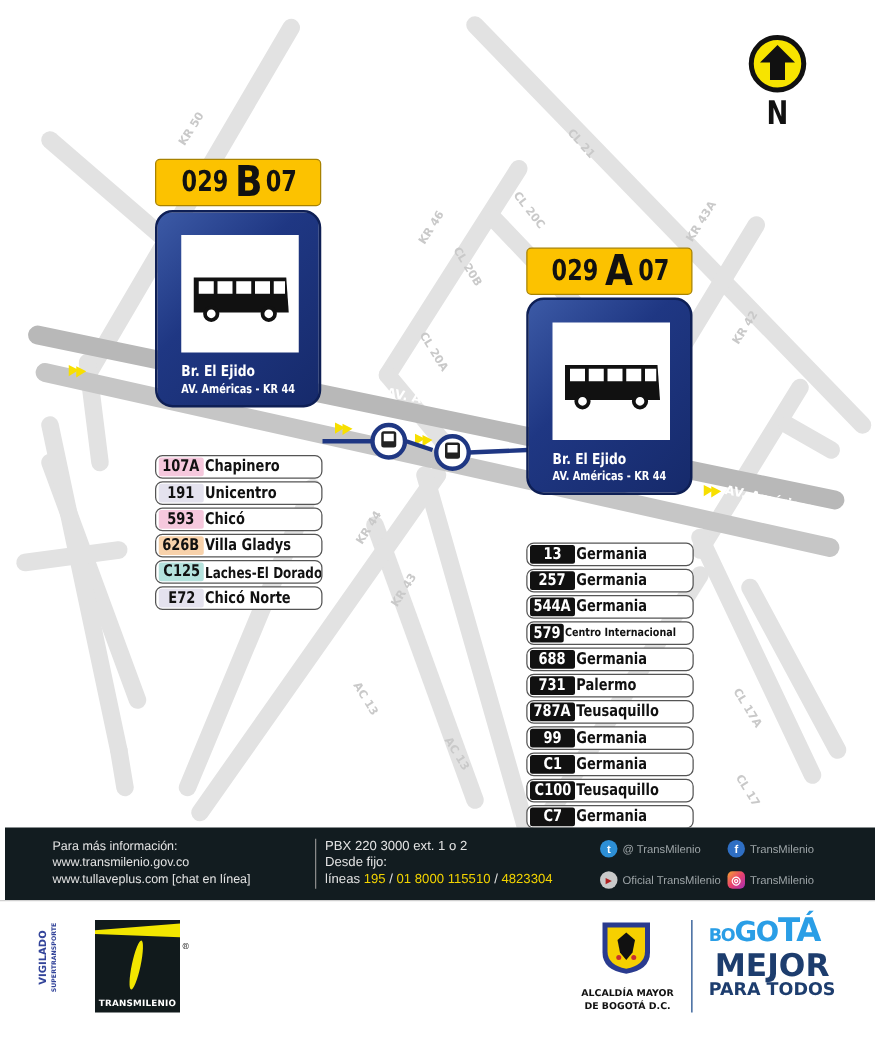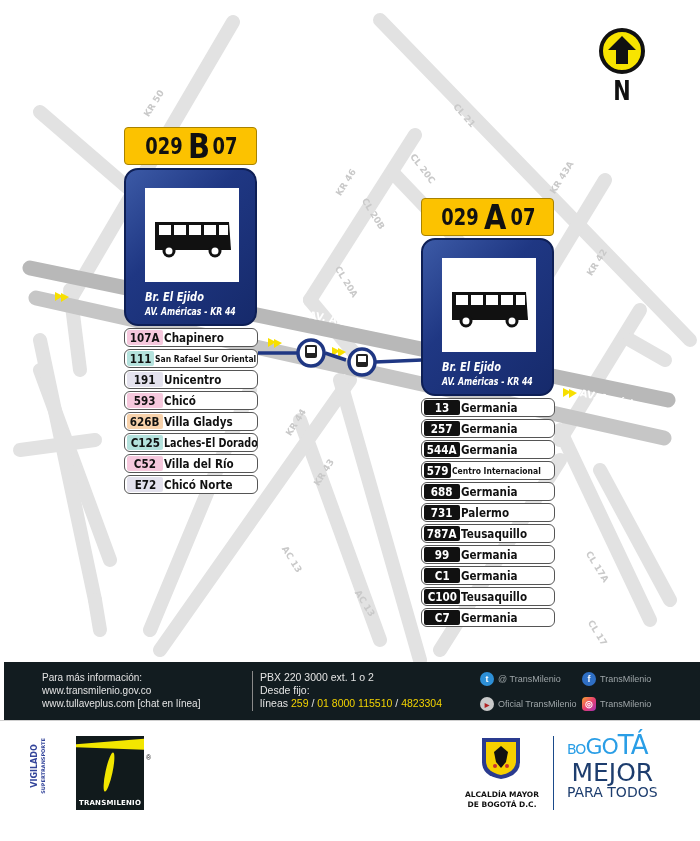--- a/index.html
+++ b/index.html
@@ -30,28 +30,27 @@
     font-family: "DejaVu Sans", sans-serif; font-weight: bold; color: #111;
   }
   .plate .num { font-size: 23px; transform: scaleX(0.78); display: inline-block; }
   .plate .letter { font-size: 34px; transform: scaleX(0.85); display: inline-block; margin: 0 -3px; }
 
   
   .sign {
     position: absolute; border-radius: 14px;
     background: linear-gradient(135deg, #3c5aa6 0%, #1f3783 40%, #162a6b 100%);
     border: 2px solid #0e1f55;
-    font-style: italic;
   }
   .sign .pict { position: absolute; background: #ffffff; }
   .sign .stop-name { position: absolute; color: #fff; font-family: "DejaVu Sans", sans-serif; font-weight: bold; font-size: 12px; white-space: nowrap; transform: scaleX(0.82); transform-origin: left; }
   .sign .stop-addr { position: absolute; color: #fff; font-family: "DejaVu Sans", sans-serif; font-weight: bold; font-size: 10px; white-space: nowrap; transform: scaleX(0.78); transform-origin: left; }
 
   
-  .routes { position: absolute; display: flex; flex-direction: column; gap: 2px; }
+  .routes { position: absolute; display: flex; flex-direction: column; gap: 2px; margin-top: 36px; }
   .route {
     height: 19px; border: 1px solid #555; border-radius: 6px; background: #fff;
     display: flex; align-items: center; overflow: hidden; position: relative;
   }
   .route .code {
     height: 15px; margin-left: 2px; display: flex; align-items: center; justify-content: center;
     font-family: "DejaVu Sans", sans-serif; font-weight: bold; font-size: 13px; color: #111;
     white-space: nowrap; border-radius: 2px;
   }
   .route .code span { display: inline-block; transform: scaleX(0.8); }
@@ -75,21 +74,21 @@
   .logos { position: absolute; left: 0; top: 720px; width: 700px; height: 121px; background: #fff; border-top: 1px solid #d0d0d0; }
   .vigilado { position: absolute; left: 28px; top: 735px; width: 22px; height: 62px; }
   .vigilado .txt { position: absolute; left: 50%; top: 50%; transform: translate(-50%,-50%) rotate(-90deg); font-family: "DejaVu Sans", sans-serif; font-weight: bold; font-size: 8px; color: #33449a; white-space: nowrap; line-height: 8px; text-align: center; }
   .tm-logo { position: absolute; left: 76px; top: 736px; width: 68px; height: 74px; background: #111a1c; }
   .tm-logo .name { position: absolute; bottom: 3px; left: 0; width: 100%; text-align: center; font-family: "DejaVu Sans", sans-serif; font-weight: bold; font-size: 7px; color: #fff; letter-spacing: 0.2px; }
   .tm-reg { position: absolute; left: 146px; top: 754px; font-size: 7px; color: #111; }
 
   .alcaldia-shield { position: absolute; left: 480px; top: 736px; width: 42px; height: 44px; }
   .alcaldia-text { position: absolute; left: 462px; top: 790px; width: 80px; text-align: center; font-family: "DejaVu Sans", sans-serif; font-weight: bold; font-size: 7.5px; line-height: 10px; color: #111; }
   .logo-divider { position: absolute; left: 553px; top: 736px; width: 1px; height: 74px; background: #1a4a8a; }
-  .bogota { position: absolute; left: 567px; top: 733px; font-family: "DejaVu Sans", sans-serif; font-weight: normal; }
+  .bogota { position: absolute; left: 567px; top: 733px; font-family: "DejaVu Sans", sans-serif; font-weight: bold; }
   .bogota .l1 { color: #2a9ee6; font-size: 22px; line-height: 24px; letter-spacing: -1px; }
   .bogota .l1 small { font-size: 14px; }
   .bogota .l2 { color: #1d3d6e; font-size: 25px; line-height: 24px; letter-spacing: 0px; text-align: center; }
   .bogota .l3 { color: #1d3d6e; font-size: 14px; line-height: 14px; }
 </style>
 </head>
 <body>
 
 <div id="map">
   <svg class="streets" width="700" height="662">
@@ -209,26 +208,20 @@
   </div>
 
   <div class="routes left" style="left:124px;top:328px;width:134px;">
     <div class="route">
         <div class="code" style="background:#f6c8dd">
           <span>107A</span>
         </div>
         <div class="dest">Chapinero</div>
       </div>
     <div class="route">
-        <div class="code" style="background:#b4e2dd">
-          <span>111</span>
-        </div>
-        <div class="dest small">San Rafael Sur Oriental</div>
-      </div>
-    <div class="route">
         <div class="code" style="background:#e4e2ee">
           <span>191</span>
         </div>
         <div class="dest">Unicentro</div>
       </div>
     <div class="route">
         <div class="code" style="background:#f6c8dd">
           <span>593</span>
         </div>
         <div class="dest">Chicó</div>
@@ -237,26 +230,20 @@
         <div class="code" style="background:#f8d2ab">
           <span>626B</span>
         </div>
         <div class="dest">Villa Gladys</div>
       </div>
     <div class="route">
         <div class="code" style="background:#b4e2dd">
           <span>C125</span>
         </div>
         <div class="dest" style="font-size:12px">Laches-El Dorado</div>
-      </div>
-    <div class="route">
-        <div class="code" style="background:#f6c8dd">
-          <span>C52</span>
-        </div>
-        <div class="dest">Villa del Río</div>
       </div>
     <div class="route">
         <div class="code" style="background:#e4e2ee">
           <span>E72</span>
         </div>
         <div class="dest">Chicó Norte</div>
       </div>
   </div>
 
   <div class="plate" style="left:421px;top:198px;width:133px;">
@@ -356,21 +343,21 @@
     <div>Para más información:</div>
     <div>www.transmilenio.gov.co</div>
     <div>www.tullaveplus.com [chat en línea]</div>
   </div>
   <div class="divider"></div>
   <div class="col2">
     <div>PBX 220 3000 ext. 1 o 2</div>
     <div>Desde fijo:</div>
     <div>
       <span>líneas</span>
-      <span class="yellow">259</span>
+      <span class="yellow">195</span>
       <span>/</span>
       <span class="yellow">01 8000 115510</span>
       <span>/</span>
       <span class="yellow">4823304</span>
     </div>
   </div>
 
   <div class="social" style="left:476px;top:10px;">
     <div class="ico" style="background:#2d8fd6;">t</div>
     <span>@ TransMilenio</span>

